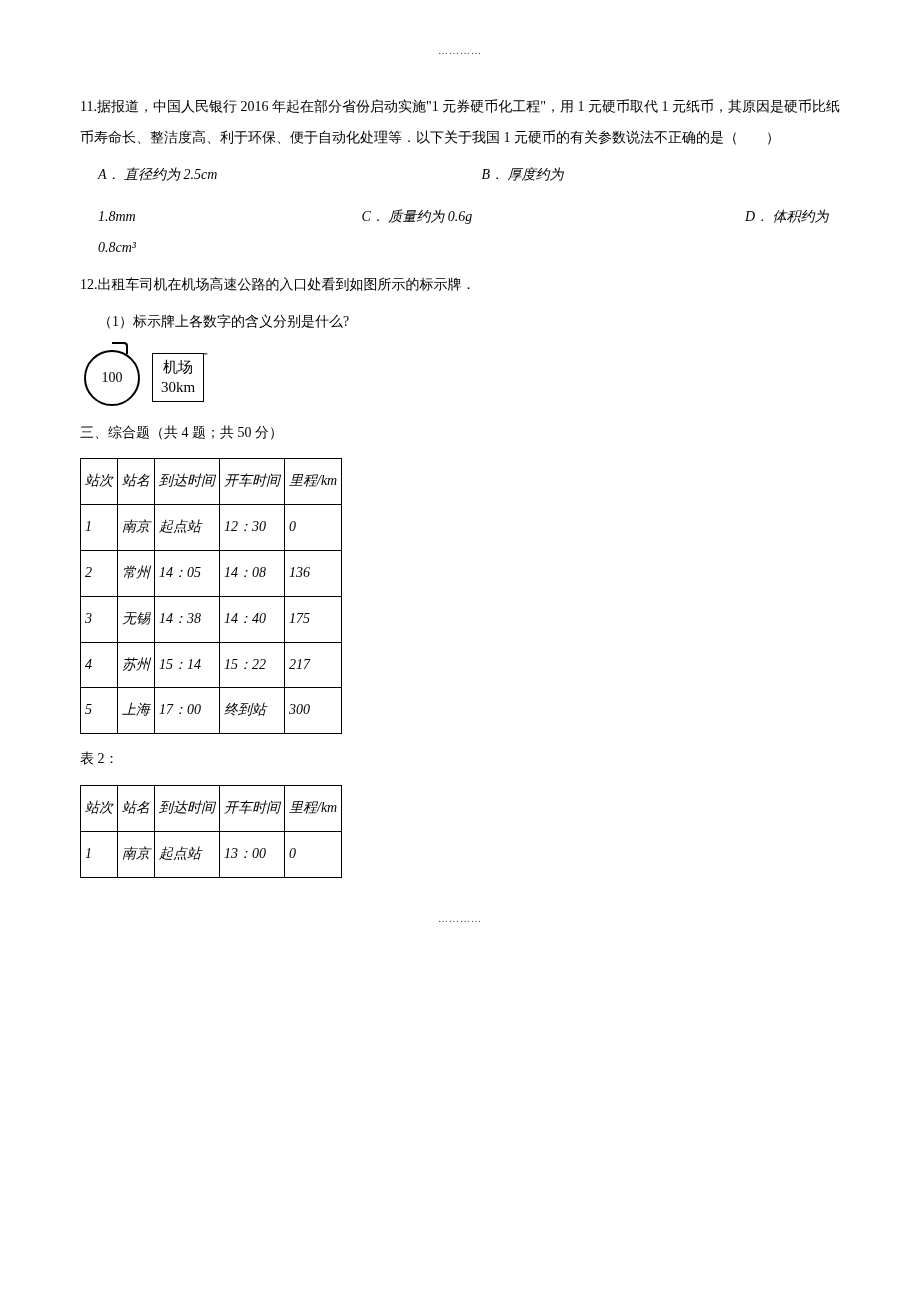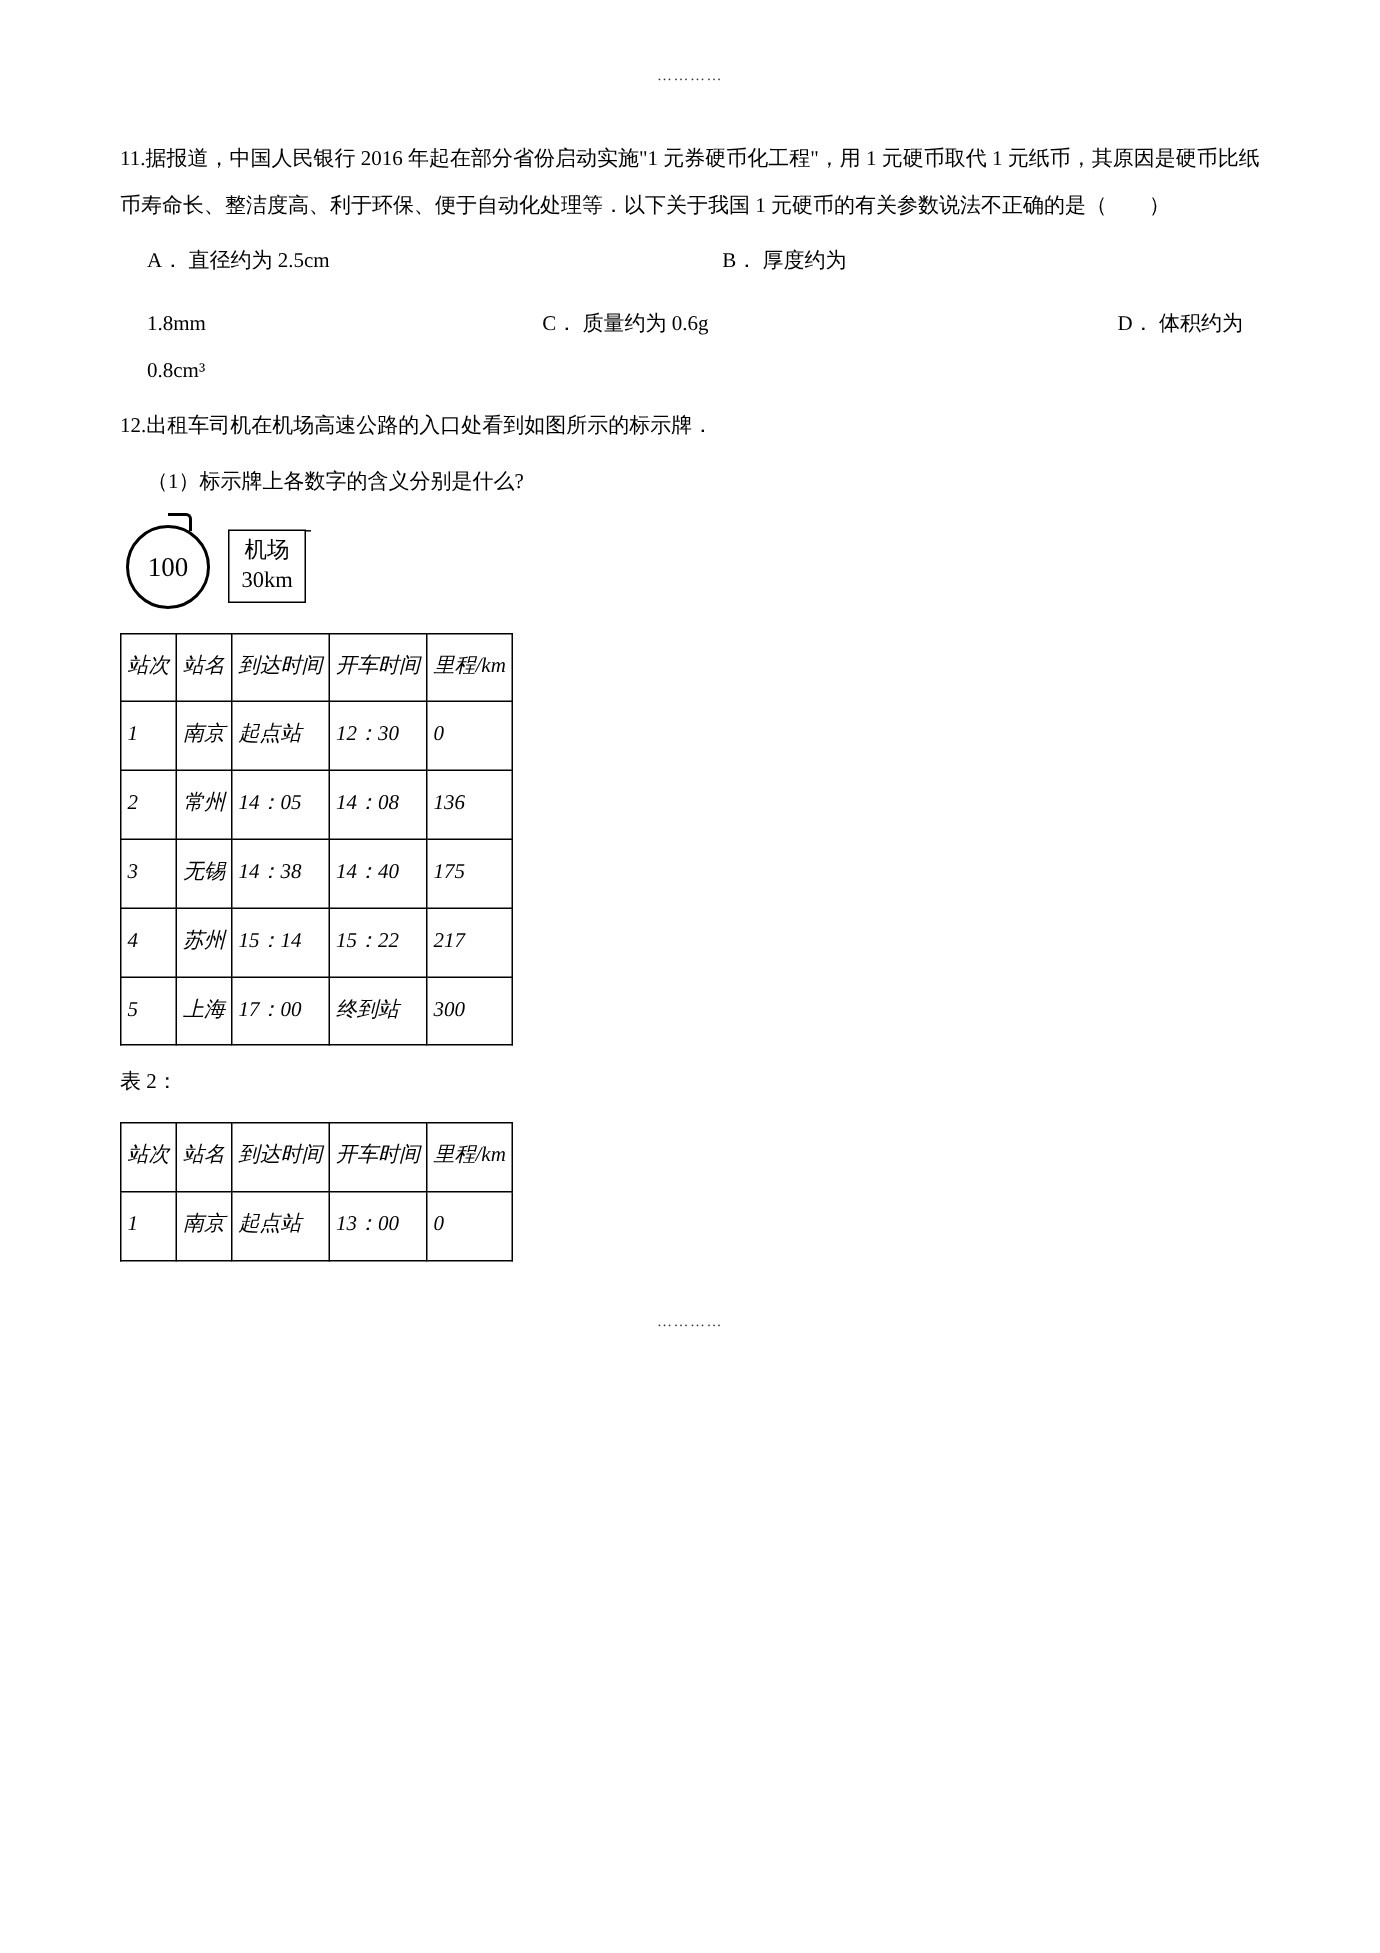--- a/index.html
+++ b/index.html
@@ -54,21 +54,21 @@
       margin: 6px 0 6px 4px;
     }
     .circle-sign {
       width: 52px;
       height: 52px;
       border: 2px solid #000;
       border-radius: 50%;
       display: flex;
       align-items: center;
       justify-content: center;
-      font-size: 18px;
+      font-size: 14px;
       position: relative;
       line-height: 1;
     }
     .circle-stem {
       position: absolute;
       top: -10px;
       left: 50%;
       width: 14px;
       height: 10px;
       border-top: 2px solid #000;
@@ -85,20 +85,21 @@
     }
     .rect-tick {
       position: absolute;
       top: -6px;
       right: -4px;
       font-size: 12px;
       line-height: 1;
     }
     .row-options {
       padding-left: 18px;
+      font-style: italic;
     }
     .caption {
       margin: 6px 0;
     }
   </style>
 </head>
 <body>
 
 <div class="page">
 
@@ -128,20 +129,21 @@
       <div class="circle-stem"></div>
       <span>100</span>
     </div>
     <div class="rect-sign">
       <span class="rect-tick">╶</span>
       <span>机场</span><br>
       <span>30km</span>
     </div>
   </div>
 
+  <p>三、综合题（共 4 题；共 50 分）</p>
 
 
   <table>
     <tbody>
         <tr>
       <td>站次</td>
       <td>站名</td>
       <td>到达时间</td>
       <td>开车时间</td>
       <td>里程/km</td>

